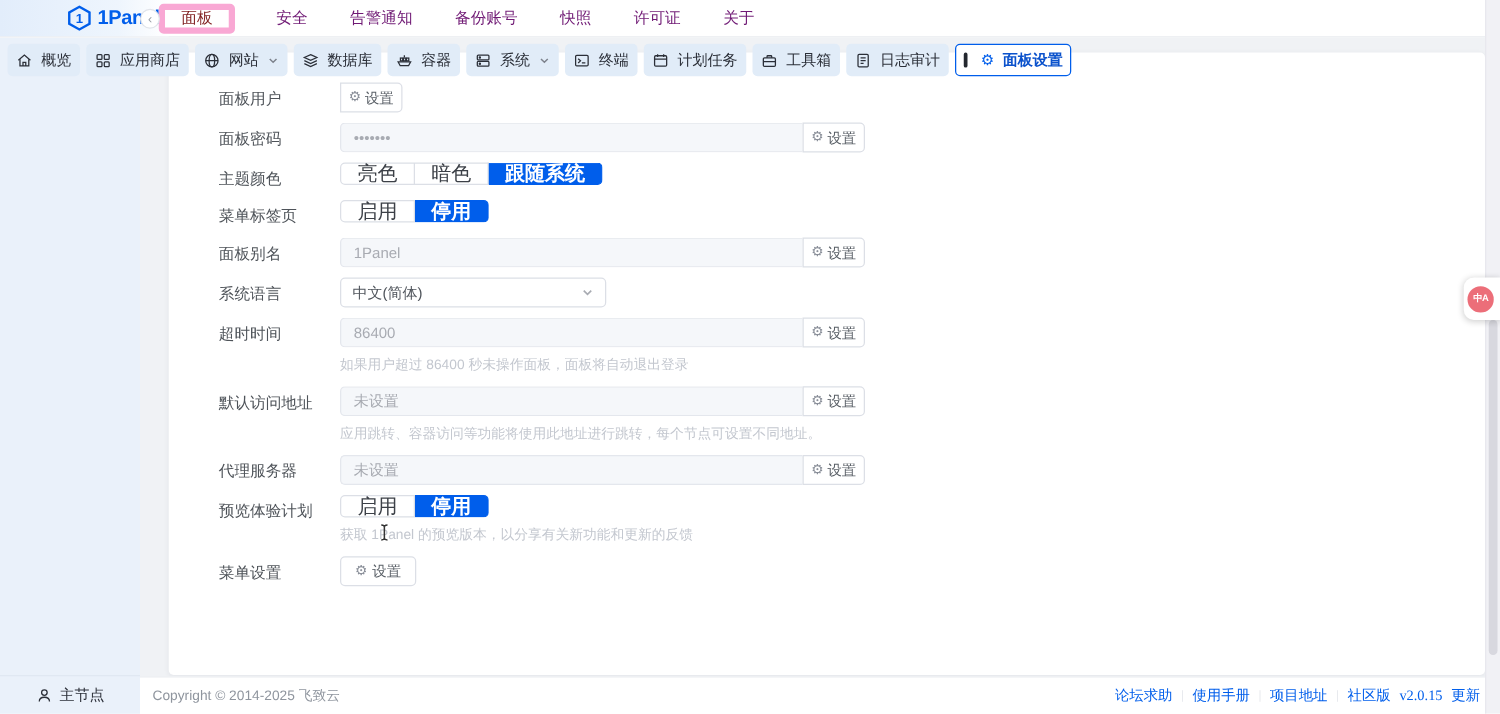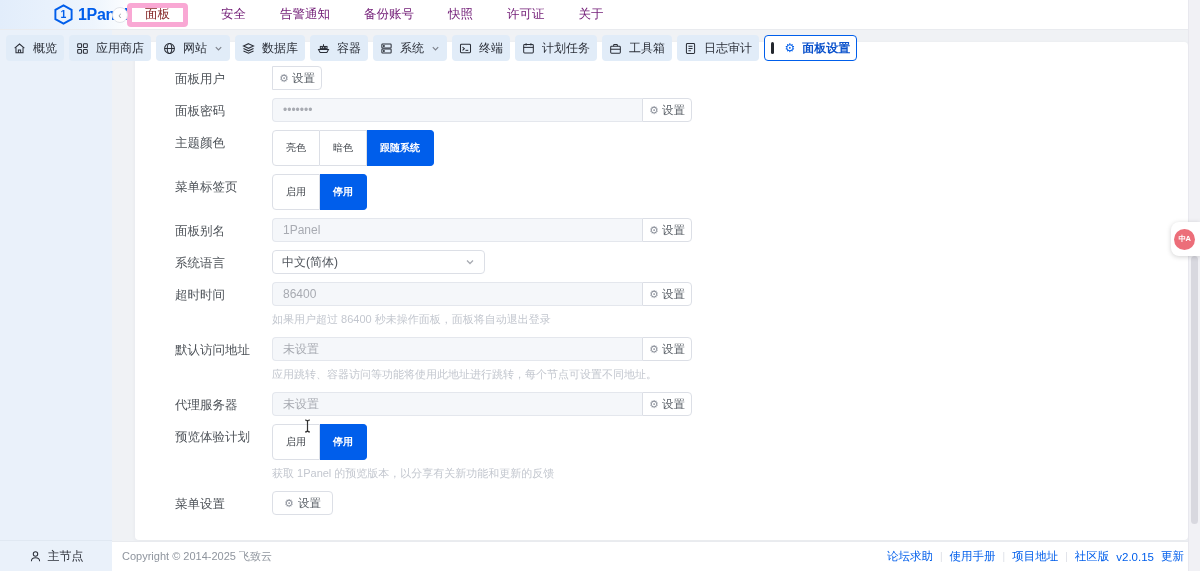--- a/index.html
+++ b/index.html
@@ -51,22 +51,22 @@
   .igroup { display:flex; width:420px; }
   .inp { flex:1; height:24px; background:#f5f7fa; border:1px solid #e4e7ed; border-right:none;
          border-radius:4px 0 0 4px; padding:0 10px; font-size:12px; color:#a8abb2;
          font-family:inherit; outline:none; min-width:0; }
   .inp::placeholder { color:#a8abb2; }
   .setbtn { height:24px; width:50px; flex-shrink:0; background:#fff; border:1px solid #dcdfe6;
             border-radius:0 4px 4px 0; font-size:11.5px; color:#595f66; display:flex; align-items:center;
             justify-content:center; gap:3px; cursor:pointer; font-family:inherit; }
   .setbtn .gear-glyph, .mbtn .gear-glyph { color:#8a8f99; font-size:11px; }
   .rgroup { display:flex; }
-  .rbtn { height:36px; padding:0 13px; background:#fff; border:1px solid #dcdfe6; border-left-width:0;
-          font-size:10px; color:#3c4047; display:flex; align-items:center; cursor:pointer; font-family:inherit; }
+  .rbtn { height:18px; padding:0 13px; background:#fff; border:1px solid #dcdfe6; border-left-width:0;
+          font-size:16px; color:#3c4047; display:flex; align-items:center; cursor:pointer; font-family:inherit; }
   .rbtn:first-child { border-left-width:1px; border-radius:4px 0 0 4px; }
   .rbtn:last-child { border-radius:0 4px 4px 0; }
   .rbtn.active { background:#005eeb; border-color:#005eeb; color:#fff; font-weight:bold; }
   .select { width:213px; height:24px; border:1px solid #dcdfe6; border-radius:4px; background:#fff;
             display:flex; align-items:center; justify-content:space-between; padding:0 9px;
             font-size:12px; color:#50555c; cursor:pointer; }
   .select svg { width:10px; height:10px; }
   .help { font-size:11px; color:#c3c7cf; margin-top:6px; }
   .toggle { width:34px; height:18px; border-radius:9px; background:#dfe2e8; position:relative;
             cursor:pointer; margin-top:3px; }
@@ -74,21 +74,21 @@
           background:#fff; box-shadow:0 1px 2px rgba(0,0,0,.2); }
   .mbtn { height:24px; padding:0 11px; background:#fff; border:1px solid #dcdfe6; border-radius:4px;
           font-size:11.5px; color:#595f66; display:flex; align-items:center; gap:4px; cursor:pointer;
           font-family:inherit; }
   .mb10 { margin-bottom:10px; }
   
   .footer { position:absolute; left:112px; bottom:0; width:1088px; height:30px; background:#fff;
             border-top:1px solid #e9ebef; display:flex; align-items:center;
             padding:0 16px 0 10px; z-index:6; }
   .copy { font-size:11px; color:#8f959e; }
-  .flinks { margin-left:auto; display:flex; align-items:center; gap:7px; font-size:11.5px; color:#005eeb; }
+  .flinks { margin-left:auto; display:flex; align-items:center; gap:7px; font-size:11.5px; color:#005eeb;font-family:Liberation Serif, serif; }
   .flink { cursor:pointer; }
   .sep { color:#dcdfe6; font-size:10px; }
   
   .scrollbar { position:absolute; right:0; top:0; width:12px; height:571px; background:#f1f1f5;
                border-left:1px solid #e8e8ee; z-index:8; }
   .thumb { position:absolute; left:2px; right:2px; top:256px; height:268px; background:#d8d8df;
            border-radius:5px; }
   .translate-tab { position:absolute; right:0; top:222px; width:29px; height:34px; background:#fff;
                    border-radius:8px 0 0 8px; box-shadow:0 1px 5px rgba(0,0,0,.18); z-index:10;
                    display:flex; align-items:center; padding-left:3px; cursor:pointer; }

